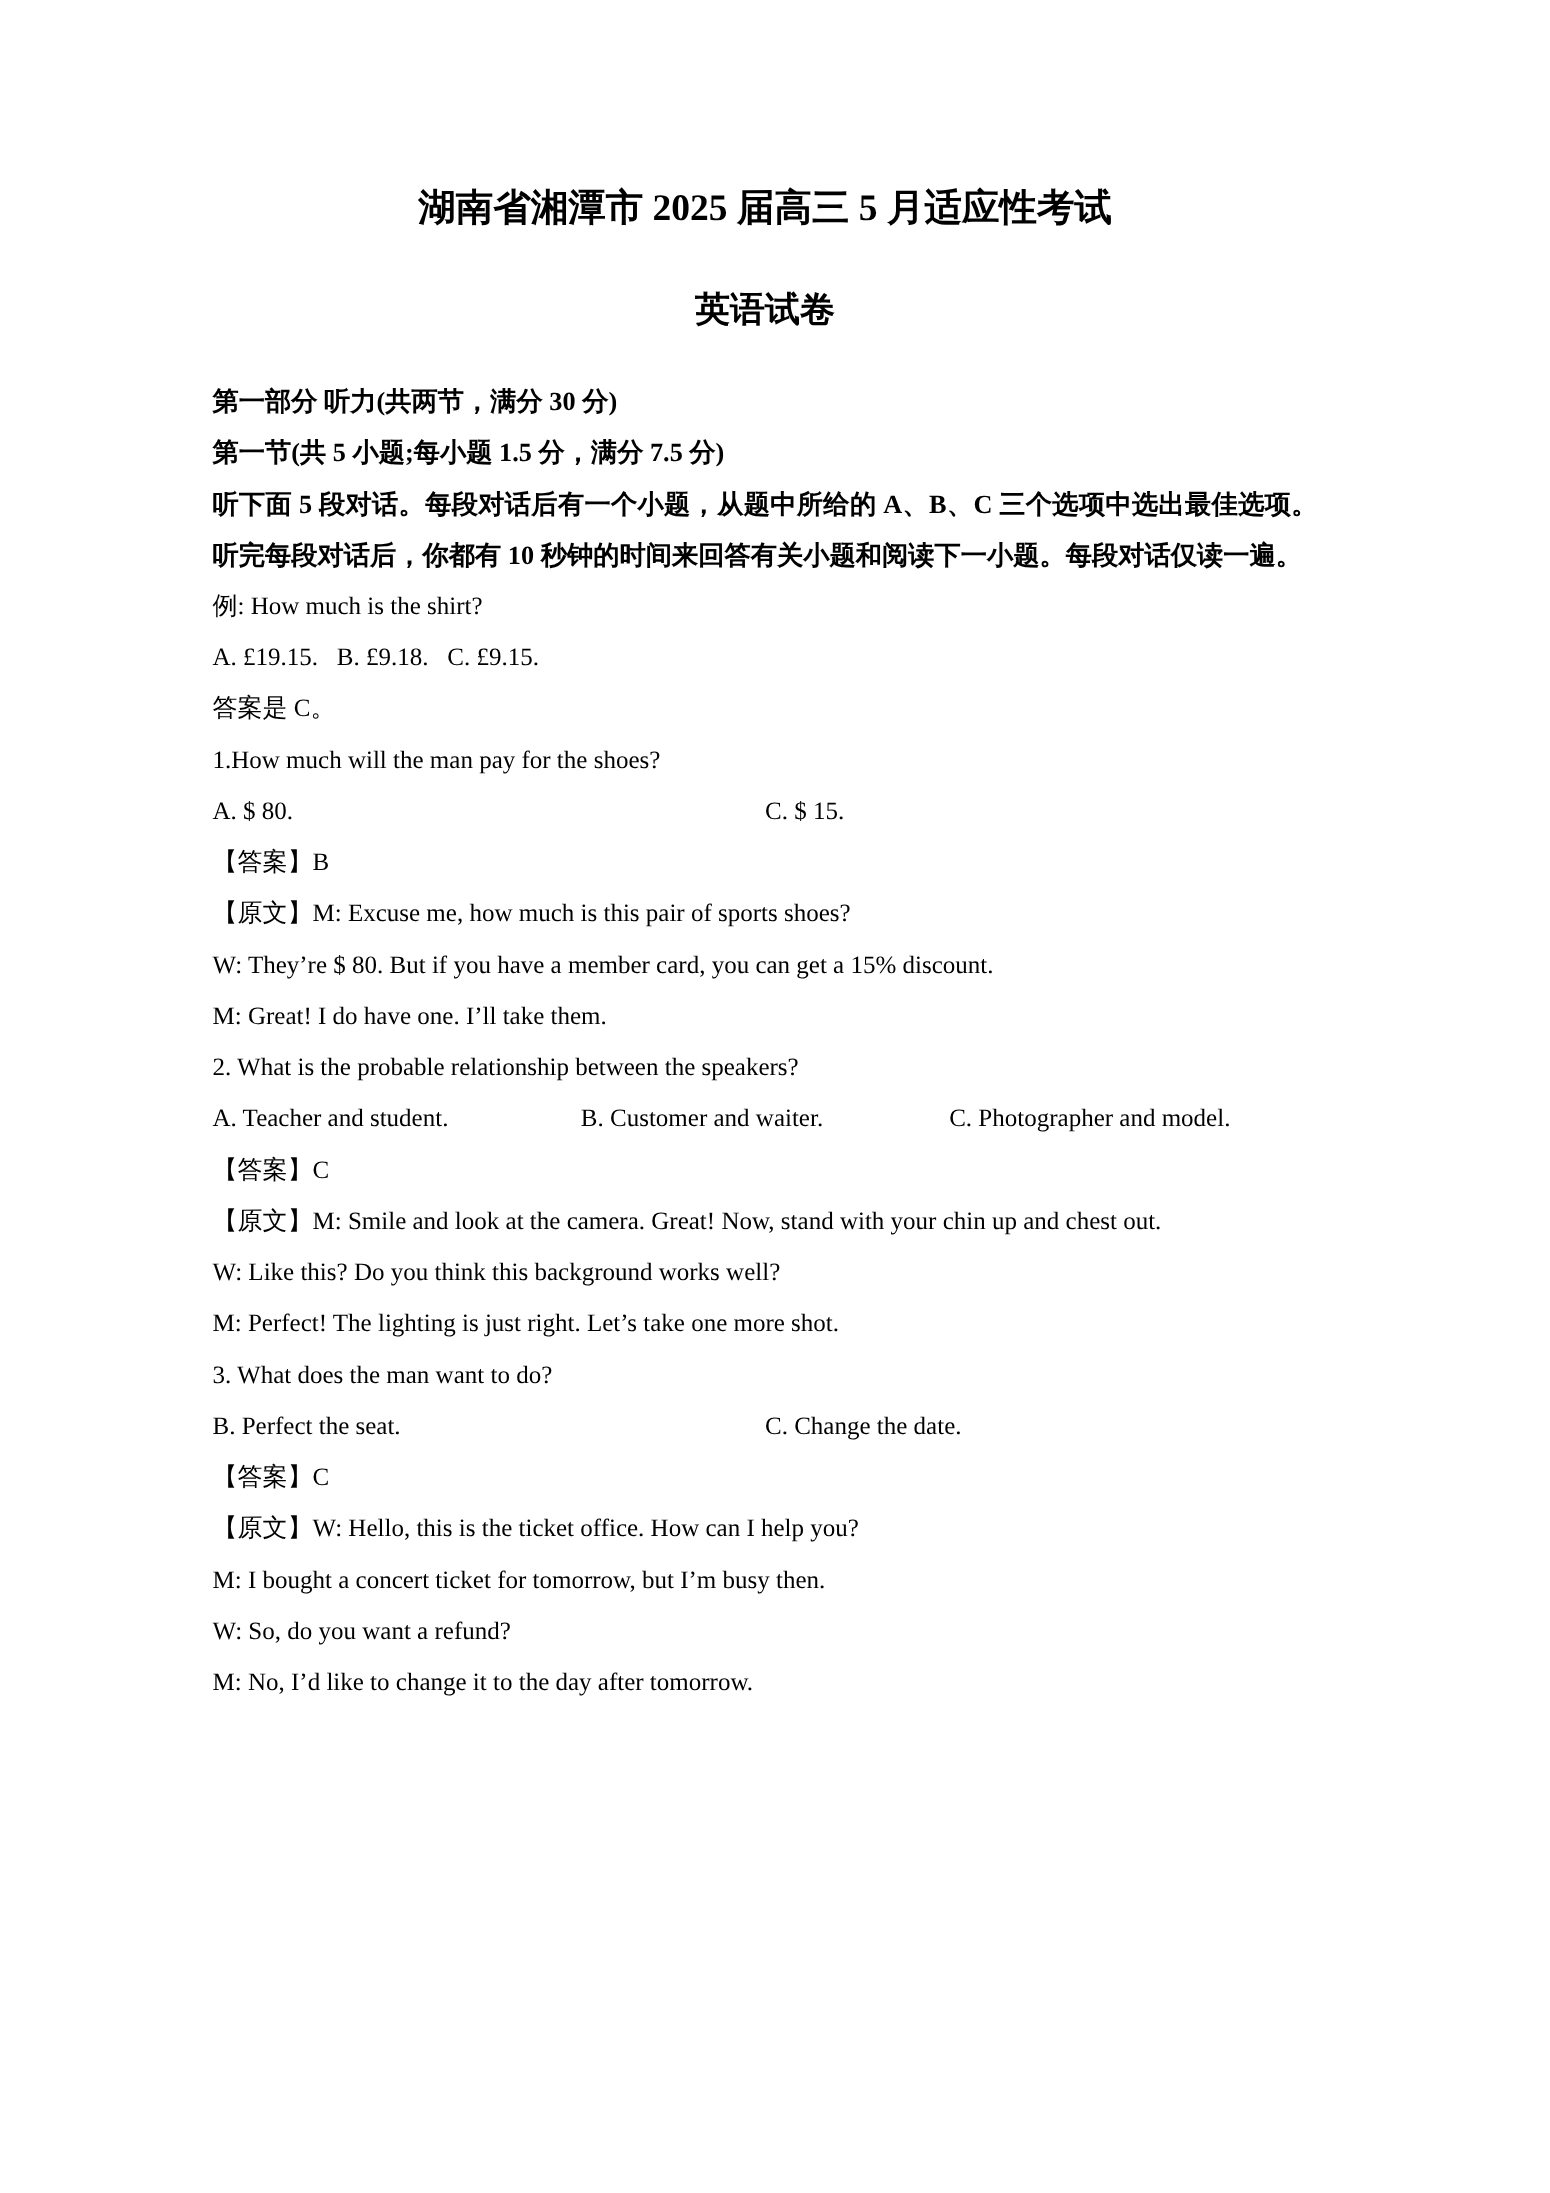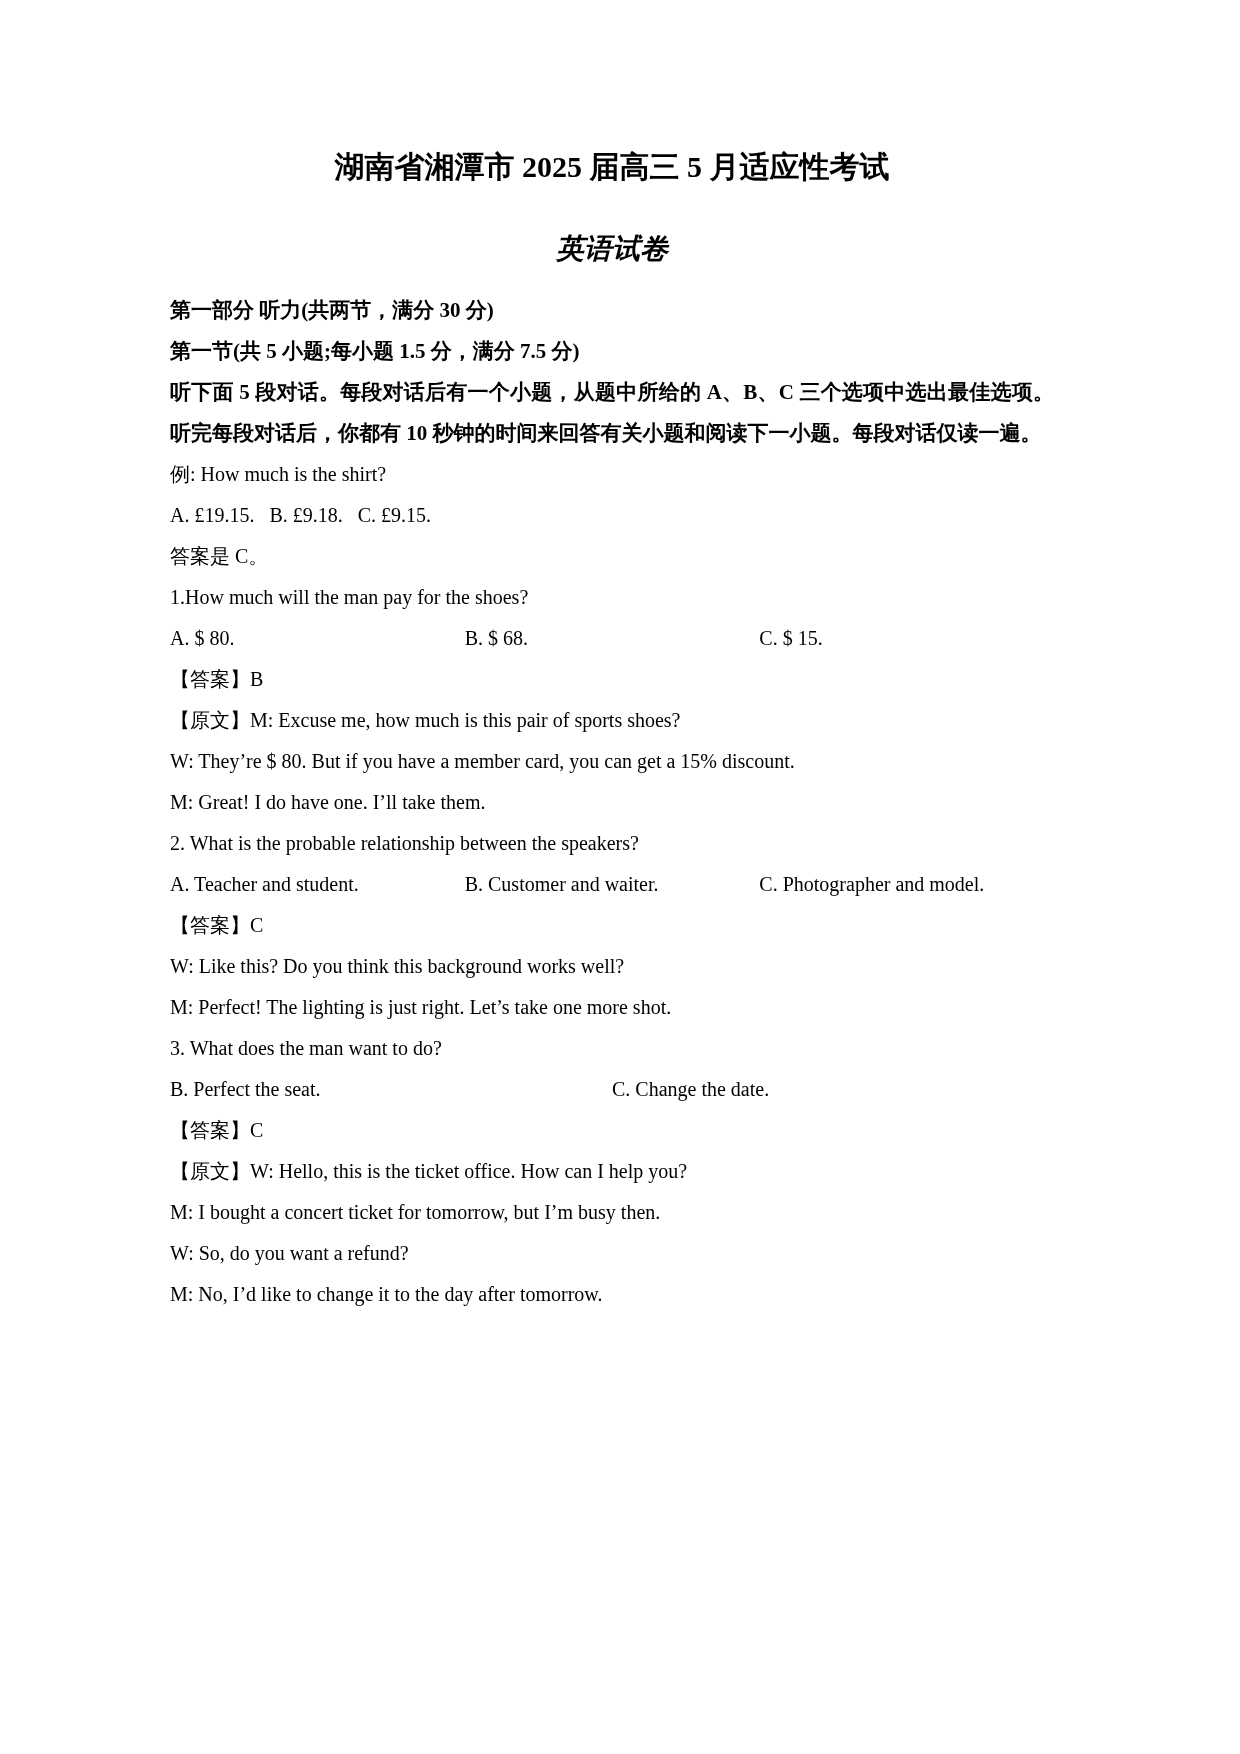--- a/index.html
+++ b/index.html
@@ -16,26 +16,25 @@
   }
   .doc-title {
     margin: 0 0 46px 0;
     text-align: center;
     font-size: 30px;
     font-weight: 700;
     line-height: 38px;
     white-space: pre-wrap;
   }
   .doc-subtitle {
-    margin: 0 0 24px 0;
+    margin: 0 0 35px 0;
     text-align: center;
     font-size: 28px;
     font-weight: 700;
     line-height: 34px;
-    font-style: italic;
   }
   .line {
     margin: 0;
     font-size: 20px;
     line-height: 41px;
     white-space: pre-wrap;
   }
   .bold {
     font-weight: 700;
     font-size: 21px;
@@ -65,37 +64,37 @@
   <div>
     <p class="line">例: How much is the shirt?</p>
     <p class="line">A. £19.15.   B. £9.18.   C. £9.15.</p>
     <p class="line">答案是 C。</p>
   </div>
 
   <div>
     <p class="line">1.How much will the man pay for the shoes?</p>
     <div class="options-row">
       <span class="opt">A. $ 80.</span>
-      <span class="opt">B. $ 68.</span>
       <span class="opt">C. $ 15.</span>
     </div>
     <p class="line">【答案】B</p>
     <p class="line">【原文】M: Excuse me, how much is this pair of sports shoes?</p>
     <p class="line">W: They’re $ 80. But if you have a member card, you can get a 15% discount.</p>
     <p class="line">M: Great! I do have one. I’ll take them.</p>
   </div>
 
   <div>
     <p class="line">2. What is the probable relationship between the speakers?</p>
     <div class="options-row">
       <span class="opt">A. Teacher and student.</span>
       <span class="opt">B. Customer and waiter.</span>
       <span class="opt">C. Photographer and model.</span>
     </div>
     <p class="line">【答案】C</p>
+    <p class="line">【原文】M: Smile and look at the camera. Great! Now, stand with your chin up and chest out.</p>
     <p class="line">W: Like this? Do you think this background works well?</p>
     <p class="line">M: Perfect! The lighting is just right. Let’s take one more shot.</p>
   </div>
 
   <div>
     <p class="line">3. What does the man want to do?</p>
     <div class="options-row">
       <span class="opt">B. Perfect the seat.</span>
       <span class="opt">C. Change the date.</span>
     </div>

